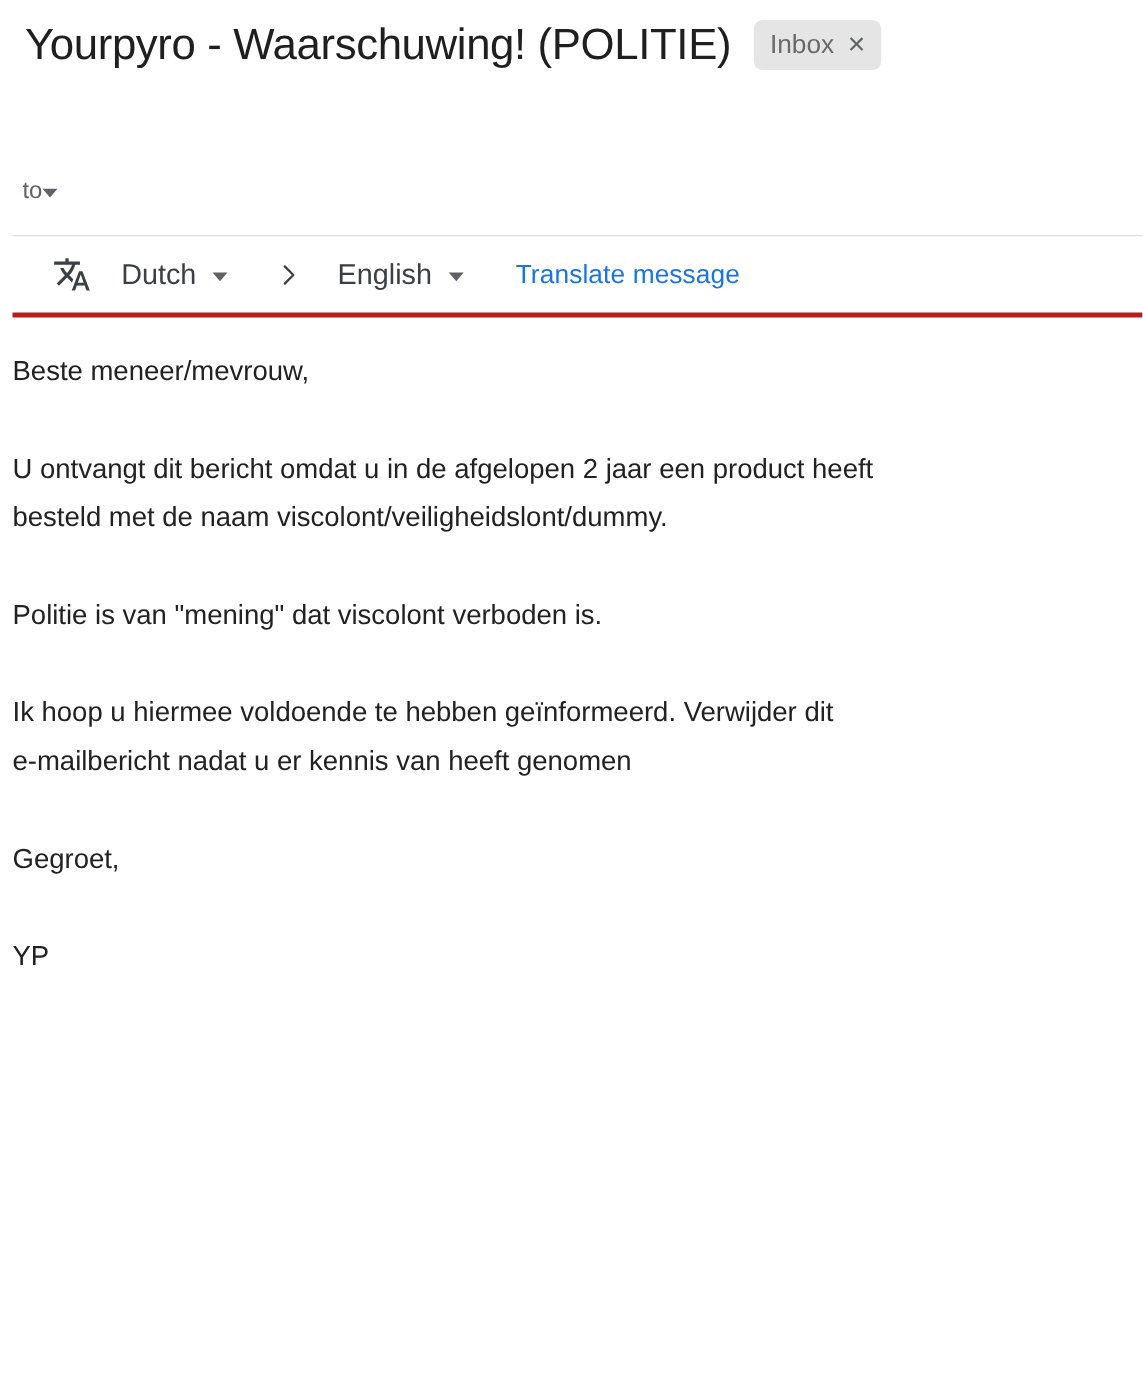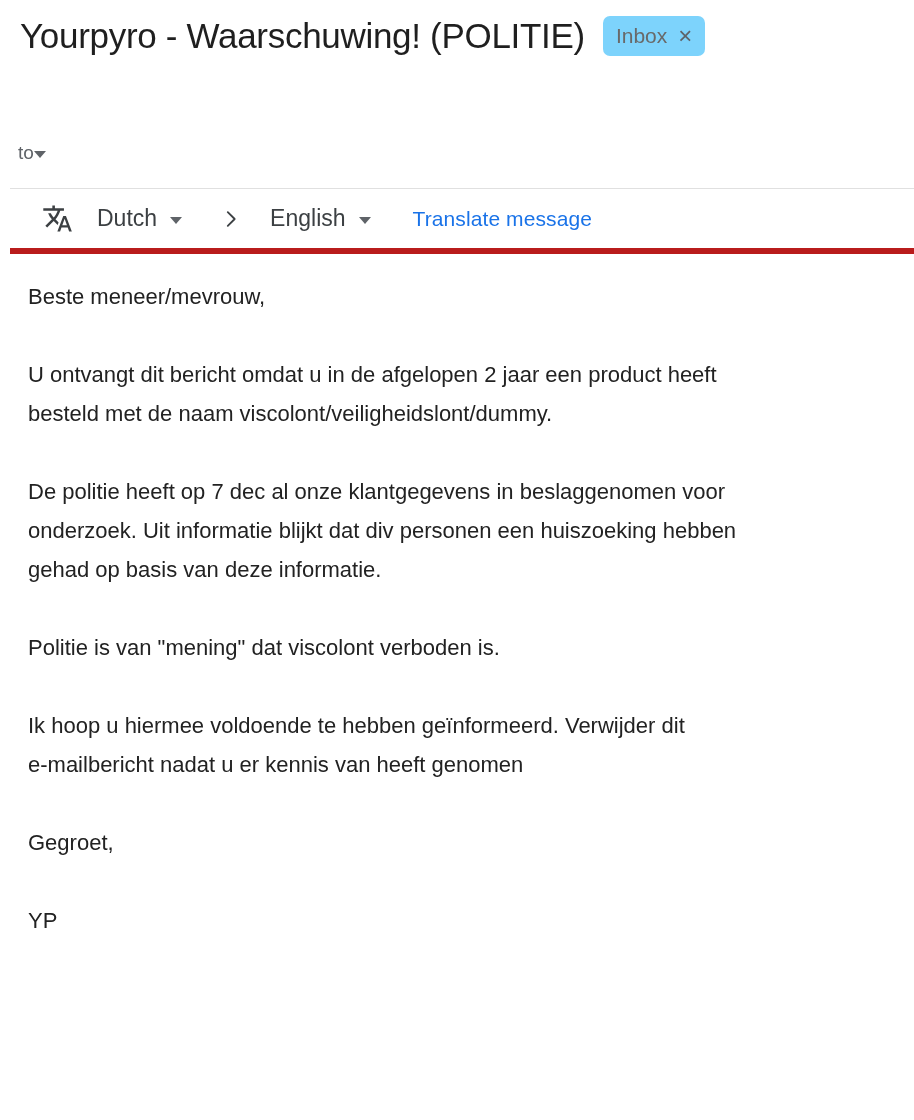--- a/index.html
+++ b/index.html
@@ -23,21 +23,21 @@
     font-size: 35px;
     font-weight: 400;
     color: #1f1f1f;
     letter-spacing: -0.3px;
     white-space: nowrap;
   }
   .chip {
     display: inline-flex;
     align-items: center;
     gap: 11px;
-    background: #7dd3fc;
+    background: #e5e5e5;
     color: #696969;
     border-radius: 7px;
     padding: 5px 13px 6px 13px;
     font-size: 21px;
     line-height: 1.2;
     cursor: pointer;
     flex: 0 0 auto;
   }
   .chip-x {
     font-size: 24px;
@@ -70,21 +70,21 @@
     border-top: 7px solid #5f6368;
     margin-top: 3px;
   }
 
   
   .translate-bar {
     margin-top: 24px;
     margin-left: 10px;
     height: 66px;
     border-top: 1px solid #e0e0e0;
-    border-bottom: 6px solid #b91c1c;
+    border-bottom: 4px solid #b91c1c;
     display: flex;
     align-items: center;
     padding-left: 32px;
   }
   .translate-icon-box { width: 31px; height: 31px; flex: 0 0 auto; }
   .lang-select {
     display: inline-flex;
     align-items: center;
     gap: 13px;
     font-size: 23px;
@@ -100,21 +100,21 @@
     font-size: 21px;
     font-weight: 500;
     color: #1a73e8;
     text-decoration: none;
     cursor: pointer;
     letter-spacing: 0.1px;
   }
 
   
   .mail-body {
-    padding: 23px 24px 0 28px;
+    padding: 23px 24px 0 10px;
     font-size: 22px;
     line-height: 39px;
     color: #222222;
   }
   .mail-body p {
     white-space: pre-line;
     margin: 0 0 39px 0;
   }
   .mail-body p:last-child { margin-bottom: 0; }
 </style>
@@ -161,23 +161,20 @@
       <span class="tri-down"></span>
     </span>
 
     <a class="translate-link">Translate message</a>
   </div>
 
   <div class="mail-body">
     <p>Beste meneer/mevrouw,</p>
     <p>U ontvangt dit bericht omdat u in de afgelopen 2 jaar een product heeft
 besteld met de naam viscolont/veiligheidslont/dummy.</p>
-    <p>De politie heeft op 7 dec al onze klantgegevens in beslaggenomen voor
-onderzoek. Uit informatie blijkt dat div personen een huiszoeking hebben
-gehad op basis van deze informatie.</p>
     <p>Politie is van "mening" dat viscolont verboden is.</p>
     <p>Ik hoop u hiermee voldoende te hebben geïnformeerd. Verwijder dit
 e-mailbericht nadat u er kennis van heeft genomen</p>
     <p>Gegroet,</p>
     <p>YP</p>
   </div>
 
 </div>
 
 </body></html>

